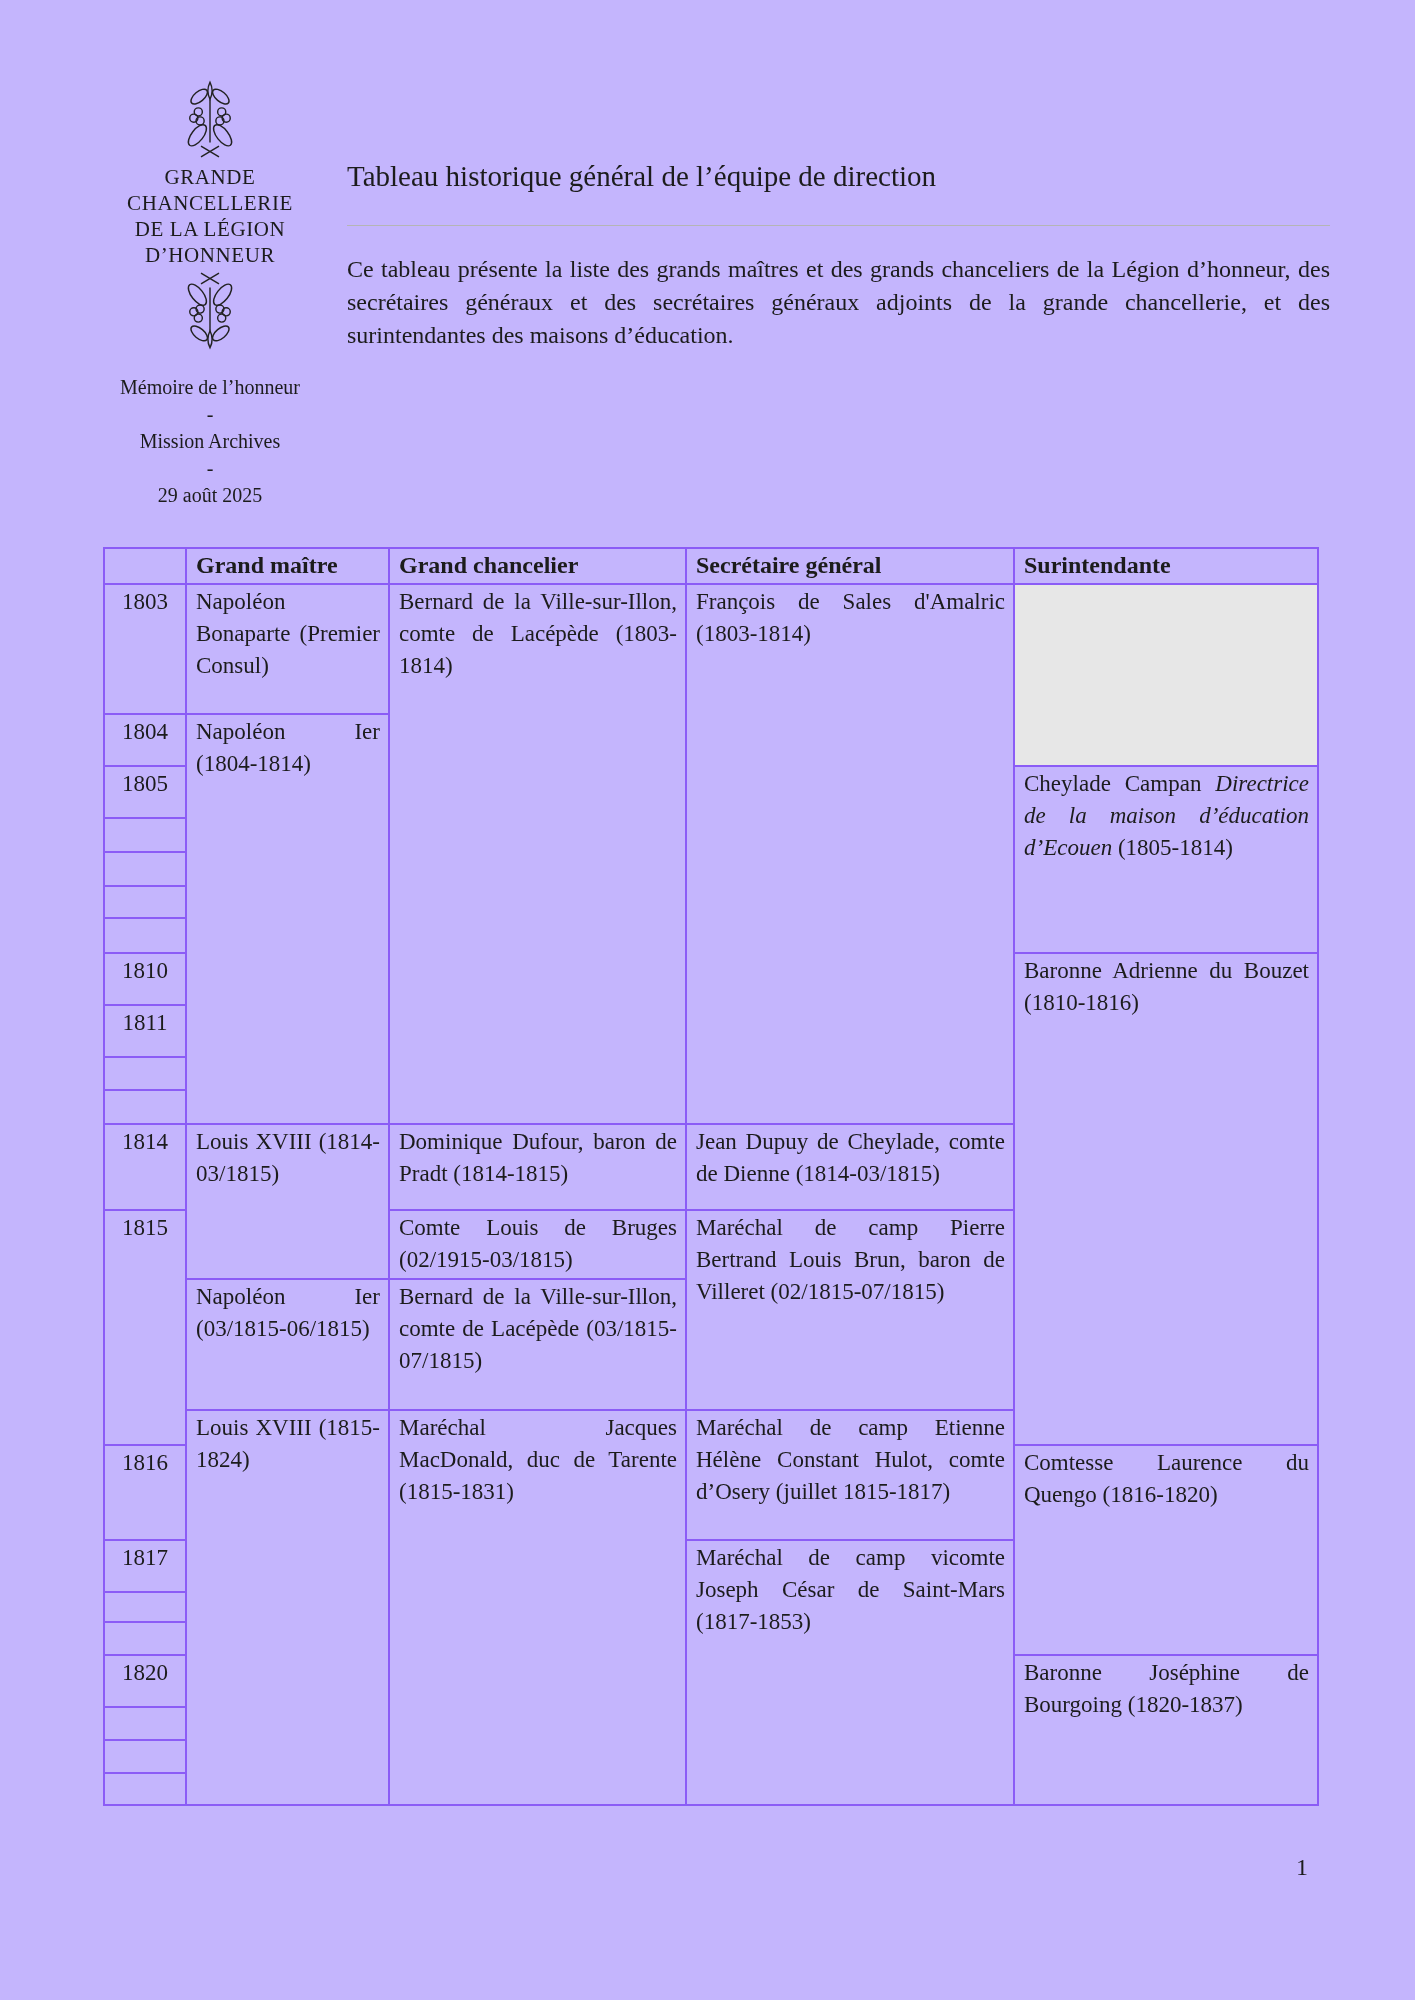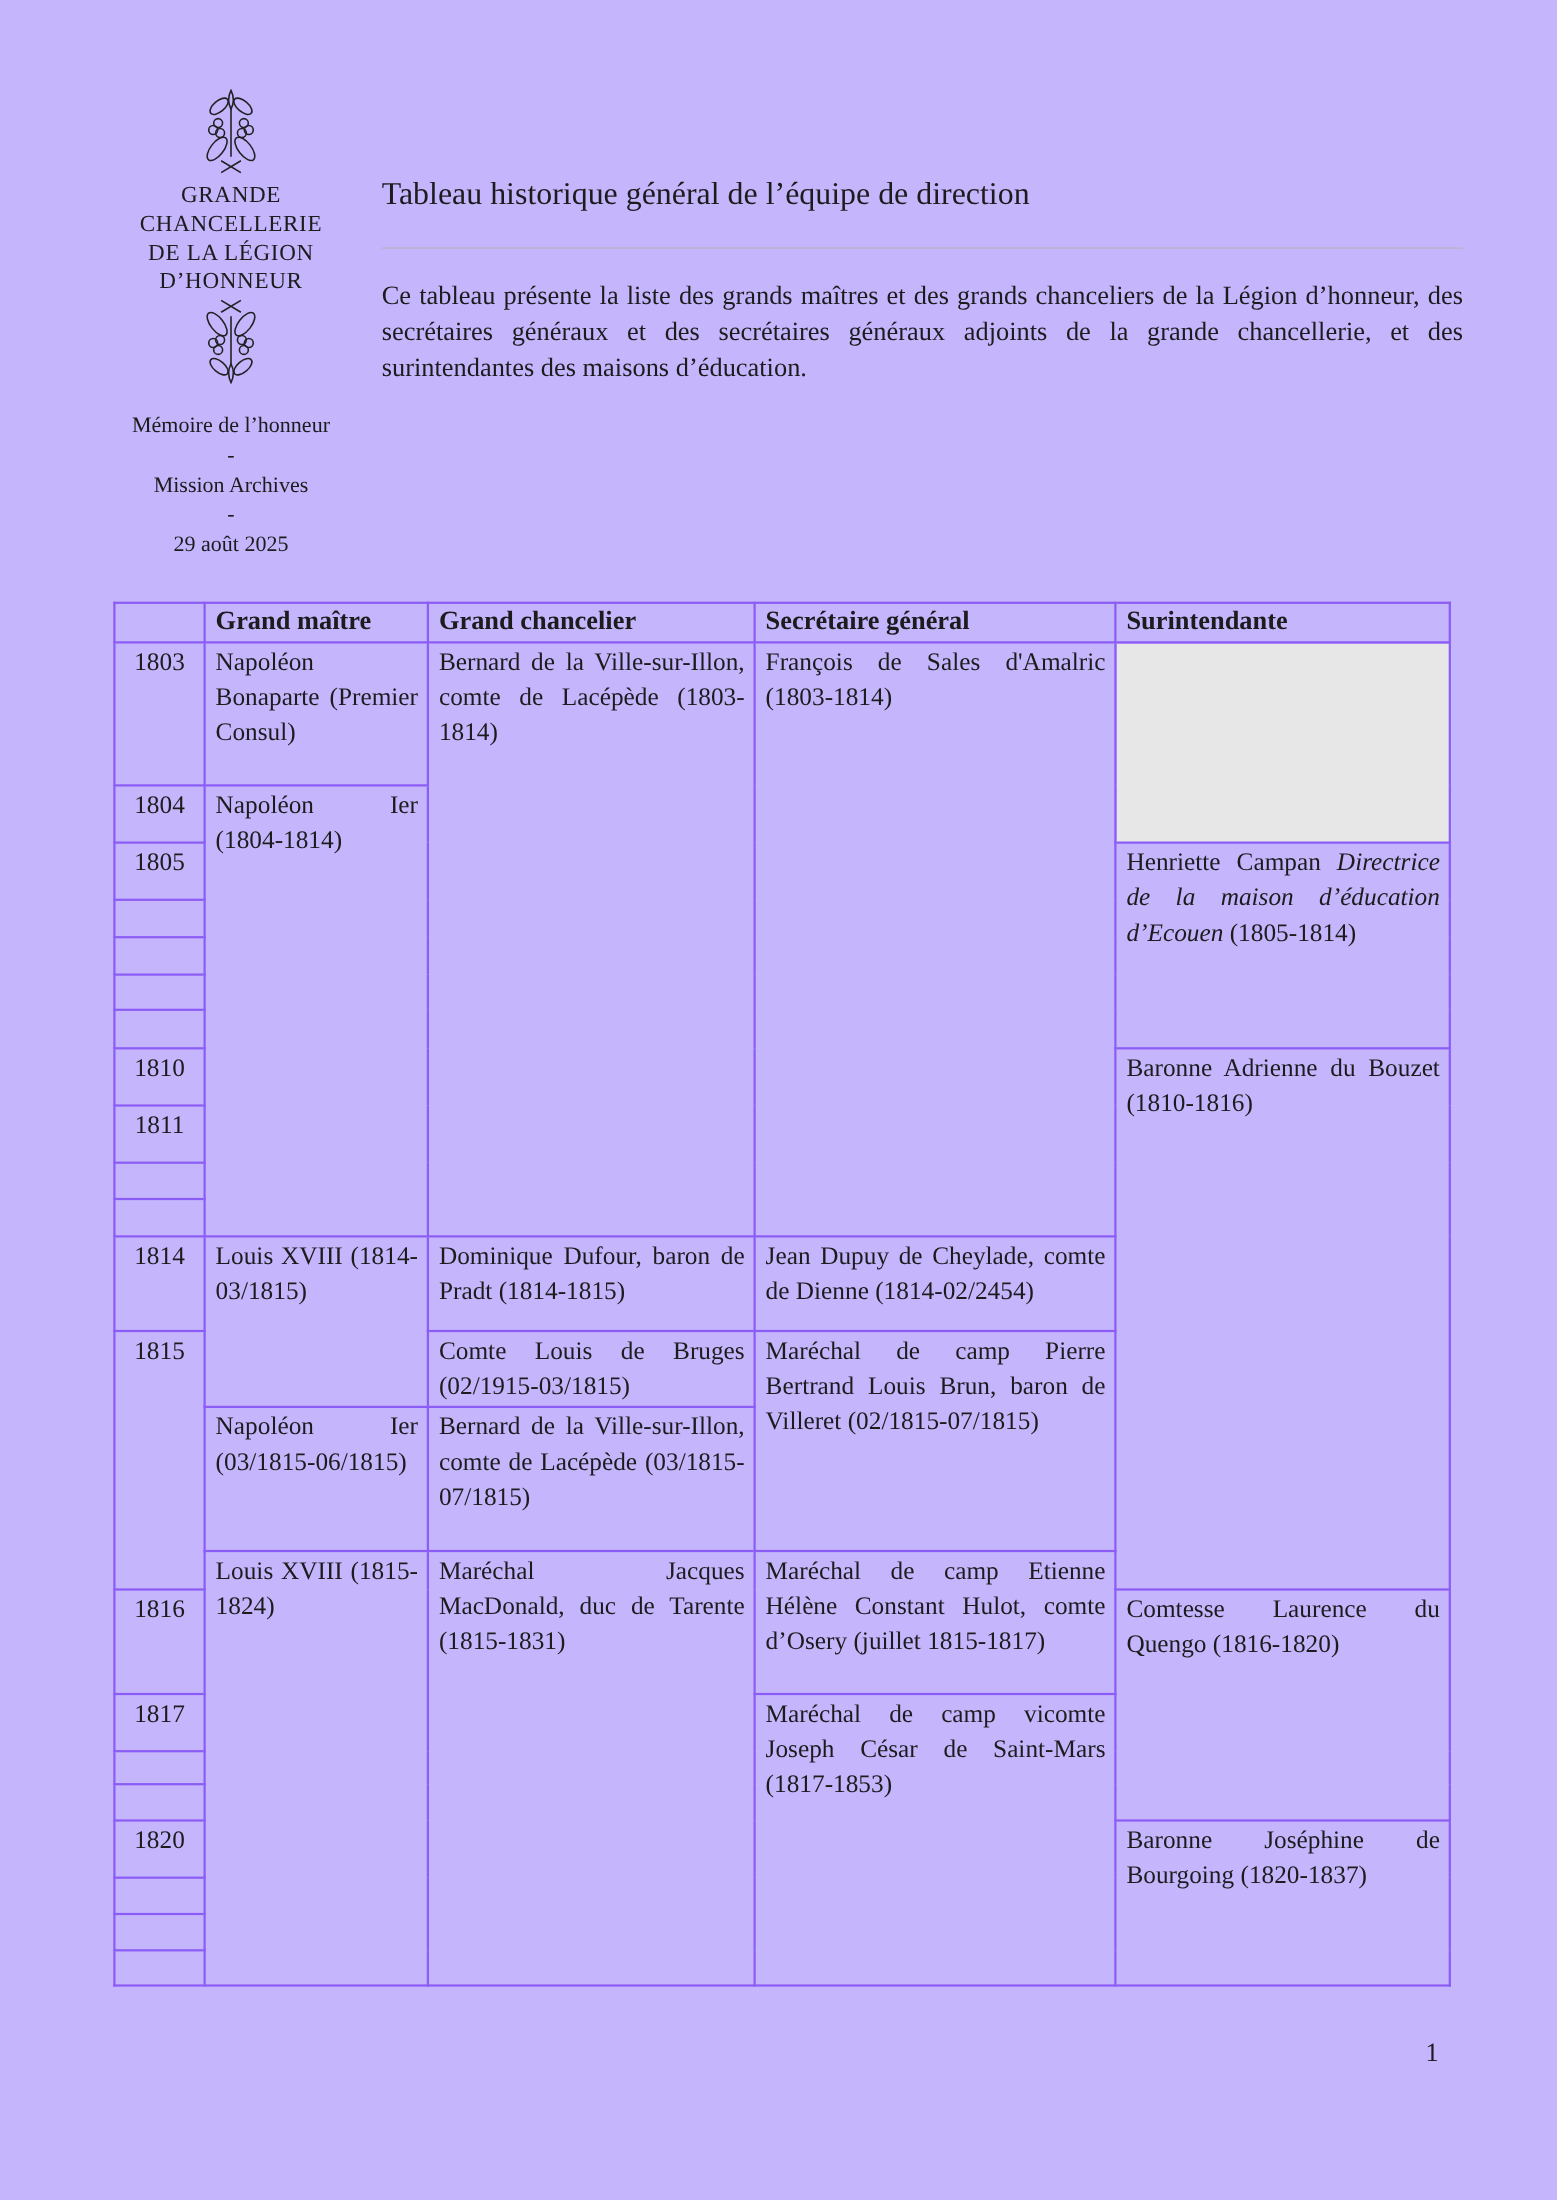--- a/index.html
+++ b/index.html
@@ -124,21 +124,21 @@
       <td class="cell" rowspan="11">Bernard de la Ville-sur-Illon, comte de Lacépède (1803-1814)</td>
       <td class="cell" rowspan="11">François de Sales d'Amalric (1803-1814)</td>
       <td class="cell gray" rowspan="2"></td>
     </tr>
     <tr style="height:32px">
       <td class="year">1804</td>
       <td class="cell" rowspan="10">Napoléon Ier (1804-1814)</td>
     </tr>
     <tr style="height:33px">
       <td class="year">1805</td>
-      <td class="cell" rowspan="5"><span>Henriette Campan </span><span class="it">Directrice de la maison d’éducation d’Ecouen </span><span>(1805-1814)</span></td>
+      <td class="cell" rowspan="5"><span>Cheylade Campan </span><span class="it">Directrice de la maison d’éducation d’Ecouen </span><span>(1805-1814)</span></td>
     </tr>
     <tr style="height:34px">
           <td class="year"></td>
         </tr>
     <tr style="height:34px">
           <td class="year"></td>
         </tr>
     <tr style="height:32px">
           <td class="year"></td>
         </tr>
@@ -155,21 +155,21 @@
     <tr style="height:33px">
           <td class="year"></td>
         </tr>
     <tr style="height:34px">
           <td class="year"></td>
         </tr>
     <tr style="height:86px">
       <td class="year">1814</td>
       <td class="cell" rowspan="2">Louis XVIII (1814-03/1815)</td>
       <td class="cell">Dominique Dufour, baron de Pradt (1814-1815)</td>
-      <td class="cell">Jean Dupuy de Cheylade, comte de Dienne (1814-02/2454)</td>
+      <td class="cell">Jean Dupuy de Cheylade, comte de Dienne (1814-03/1815)</td>
     </tr>
     <tr style="height:64px">
       <td class="year" rowspan="3">1815</td>
       <td class="cell">Comte Louis de Bruges (02/1915-03/1815)</td>
       <td class="cell" rowspan="2">Maréchal de camp Pierre Bertrand Louis Brun, baron de Villeret (02/1815-07/1815)</td>
     </tr>
     <tr style="height:131px">
       <td class="cell">Napoléon Ier (03/1815-06/1815)</td>
       <td class="cell">Bernard de la Ville-sur-Illon, comte de Lacépède (03/1815-07/1815)</td>
     </tr>

